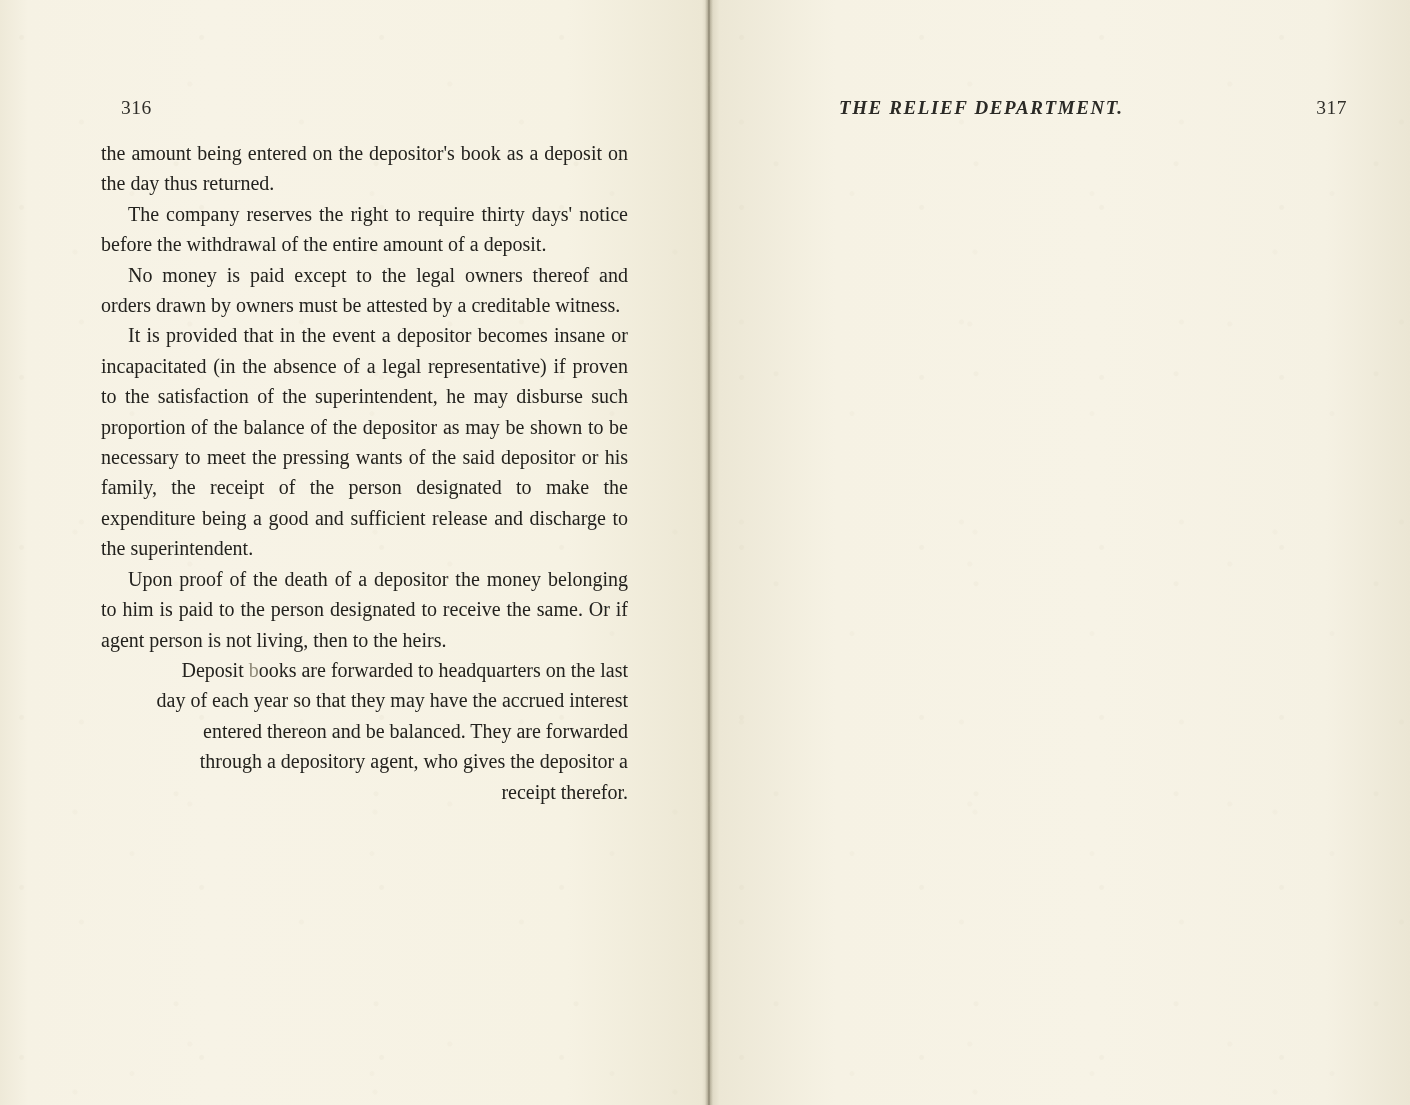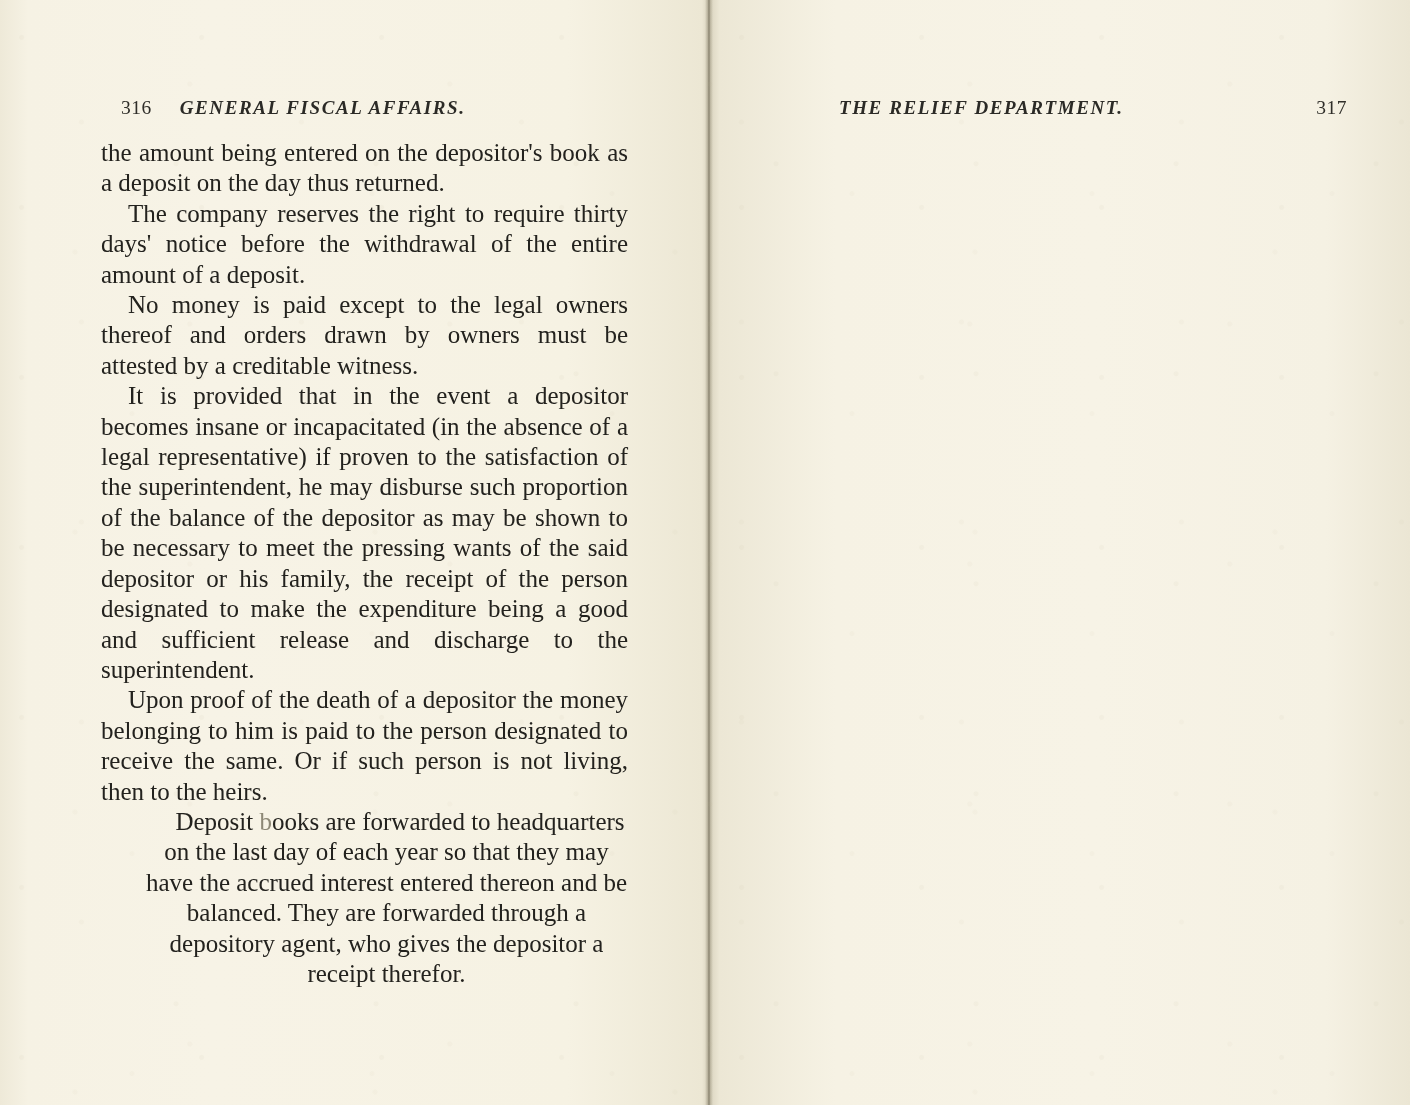--- a/index.html
+++ b/index.html
@@ -97,65 +97,64 @@
     letter-spacing: 1.6px;
     color: #2b2a26;
     white-space: nowrap;
   }
   .rh-left .rh-title  { margin-left: 28px; }
   .rh-right .rh-title { margin-left: 22px; }
   .rh-right .folio    { margin-left: auto; }
 
   .column {
     position: absolute;
-    font-size: 25px;
+    font-size: 20px;
     line-height: 30.4px;
     color: #23221e;
     text-align: justify;
     text-justify: inter-word;
     -webkit-hyphens: none;
     hyphens: none;
   }
   .col-left {
     left: 101px;
     top: 138px;
     width: 527px;
   }
   .column p {
     margin: 0;
     text-indent: 27px;
   }
   .column p.noindent { text-indent: 0; }
-  .column p:last-child { text-align: center; margin-left: 44px; }
+  .column p:last-child { text-align: right; margin-left: 44px; }
 
   
   .faded { color: #8d8876; }
 </style>
 </head>
 <body>
 
 <div class="book">
   <div class="paper-left"></div>
   <div class="paper-right"></div>
   <div class="spine"></div>
   <div class="grain"></div>
 
   <div class="page page-left">
 
     <div class="running-head rh-left">
       <span class="folio">316</span>
-      <span class="rh-title">GENERAL FISCAL AFFAIRS.</span>
     </div>
 
     <div class="column col-left">
       <p class="noindent">the amount being entered on the depositor's book as a deposit on the day thus returned.</p>
       <p>The company reserves the right to require thirty days' notice before the withdrawal of the entire amount of a deposit.</p>
       <p>No money is paid except to the legal owners thereof and orders drawn by owners must be attested by a creditable witness.</p>
       <p>It is provided that in the event a depositor becomes insane or incapacitated (in the absence of a legal representative) if proven to the satisfaction of the superintendent, he may disburse such proportion of the balance of the depositor as may be shown to be necessary to meet the pressing wants of the said depositor or his family, the receipt of the person designated to make the expenditure being a good and sufficient release and discharge to the superintendent.</p>
-      <p>Upon proof of the death of a depositor the money belonging to him is paid to the person designated to receive the same.  Or if such person is not living, then to the heirs.</p>
+      <p>Upon proof of the death of a depositor the money belonging to him is paid to the person designated to receive the same.  Or if agent person is not living, then to the heirs.</p>
       <p><span>Deposit </span><span class="faded">b</span><span>ooks are forwarded to headquarters on the last day of each year so that they may have the accrued interest entered thereon and be balanced.  They are forwarded through a depository agent, who gives the depositor a receipt therefor.</span></p>
     </div>
   </div>
 
   <div class="page page-right">
 
     <div class="running-head rh-right">
       <span class="rh-title">THE RELIEF DEPARTMENT.</span>
       <span class="folio">317</span>
     </div>

